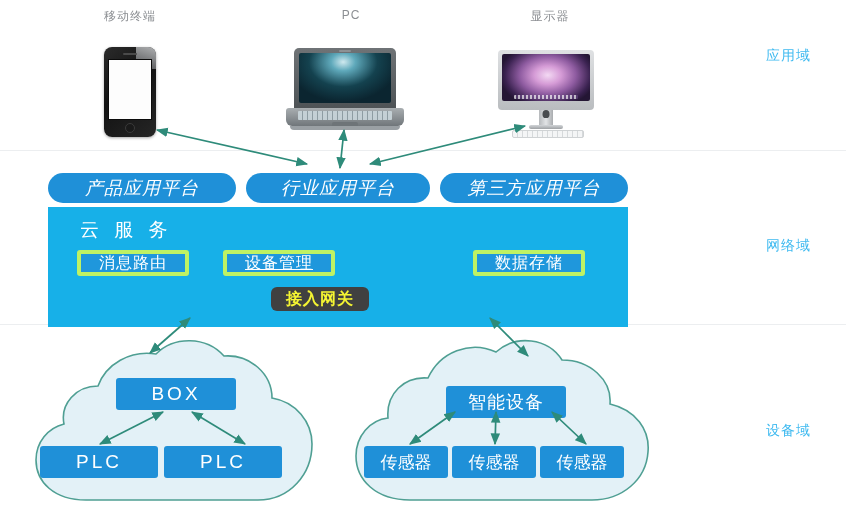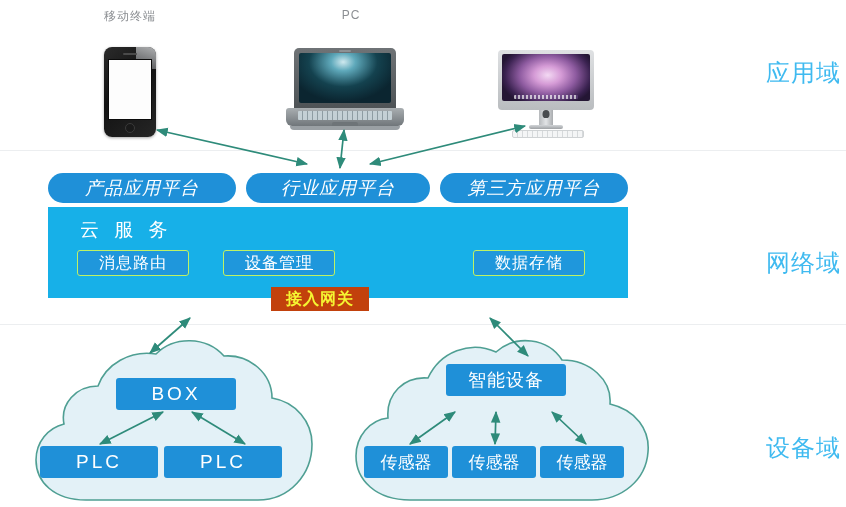--- a/index.html
+++ b/index.html
@@ -20,25 +20,24 @@
     position: absolute; left: 0; width: 846px; height: 1px;
     background: #eceef0;
   }
   #div-app  { top: 150px; }
   #div-net  { top: 324px; }
 
   
   .domain-label {
     position: absolute;
     color: #3fbaf0;
-    font-size: 24px;
+    font-size: 14px;
     letter-spacing: 1px;
     white-space: nowrap;
     font-family: Liberation Serif, serif;
-    margin-top: 10px;
   }
   #lbl-app { left: 766px; top: 47px; }
   #lbl-net { left: 766px; top: 237px; }
   #lbl-dev { left: 766px; top: 422px; text-align: center; }
 
   
   .device-caption {
     position: absolute;
     color: #8c8f93;
     font-size: 12px;
@@ -171,44 +170,44 @@
     display:flex; align-items:center; justify-content:center;
     white-space:nowrap;
     font-style:italic;
   }
   #plat-0 { left:48px;  width:188px; }
   #plat-1 { left:246px; width:184px; }
   #plat-2 { left:440px; width:188px; }
 
   
   #cloud-panel {
-    position:absolute; left:48px; top:207px; width:580px; height:91px;
+    position:absolute; left:48px; top:207px; width:580px; height:120px;
     background:#17b0e8;
   }
   #cloud-title {
     position:absolute; left:32px; top:10px;
     color:#ffffff; font-size:19px; letter-spacing:5px; white-space:nowrap;
   }
   .svc-box {
     position:absolute; top:43px; height:26px;
     background:#1f97dc;
-    border:1px solid #bef264;
+    border:4px solid #bef264;
     border-radius:3px;
     color:#ffffff; font-size:16px; letter-spacing:1px;
     display:flex; align-items:center; justify-content:center;
     white-space:nowrap;
   }
   #svc-0 { left:29px;  width:112px; }
   #svc-1 { left:175px; width:112px;text-decoration:underline; }
   #svc-2 { left:293px; width:112px; }
   #svc-3 { left:425px; width:112px; }
 
   #gateway {
     position:absolute; left:223px; top:80px; width:98px; height:24px;
-    background:#c2410c; border-radius:0;
+    background:#404040; border-radius:6px;
     color:#f5f532; font-size:16px; letter-spacing:1px; font-weight:bold;
     display:flex; align-items:center; justify-content:center; white-space:nowrap;
   }
 
   
   .cloud-wrap { position:absolute; }
   #cloud-left  { left:24px;  top:332px; width:300px; height:172px; }
   #cloud-right { left:344px; top:332px; width:320px; height:172px; }
   .cloud-svg { position:absolute; inset:0; }
 
@@ -218,39 +217,40 @@
     border-radius:3px;
     color:#ffffff;
     display:flex; align-items:center; justify-content:center;
     white-space:nowrap;
   }
   
   #box-gw    { left:116px; top:378px; width:120px; height:32px; font-size:19px; letter-spacing:3px; }
   #box-plc-0 { left:40px;  top:446px; width:118px; height:32px; font-size:19px; letter-spacing:3px; }
   #box-plc-1 { left:164px; top:446px; width:118px; height:32px; font-size:19px; letter-spacing:3px; }
   
-  #box-smart { left:446px; top:364px; width:120px; height:32px; font-size:18px; letter-spacing:1px; }
+  #box-smart { left:446px; top:386px; width:120px; height:32px; font-size:18px; letter-spacing:1px; }
   #box-sen-0 { left:364px; top:446px; width:84px;  height:32px; font-size:17px; letter-spacing:0px; }
   #box-sen-1 { left:452px; top:446px; width:84px;  height:32px; font-size:17px; letter-spacing:0px; }
   #box-sen-2 { left:540px; top:446px; width:84px;  height:32px; font-size:17px; letter-spacing:0px; }
 </style>
 </head>
 <body>
 
 <div id="stage">
 
   <div class="divider" id="div-app"></div>
   <div class="divider" id="div-net"></div>
 
   <div class="domain-label" id="lbl-app">应用域</div>
   <div class="domain-label" id="lbl-net">网络域</div>
   <div class="domain-label" id="lbl-dev">设备域</div>
 
   <div class="device-caption" id="cap-mobile">移动终端</div>
   <div class="device-caption" id="cap-pc">PC</div>
+  <div class="device-caption" id="cap-monitor">显示器</div>
 
   <div id="phone">
     <div id="phone-speaker"></div>
     <div id="phone-screen"></div>
     <div id="phone-home"></div>
   </div>
 
   <div id="laptop">
     <div id="lt-lid">
       <div id="lt-cam"></div>

